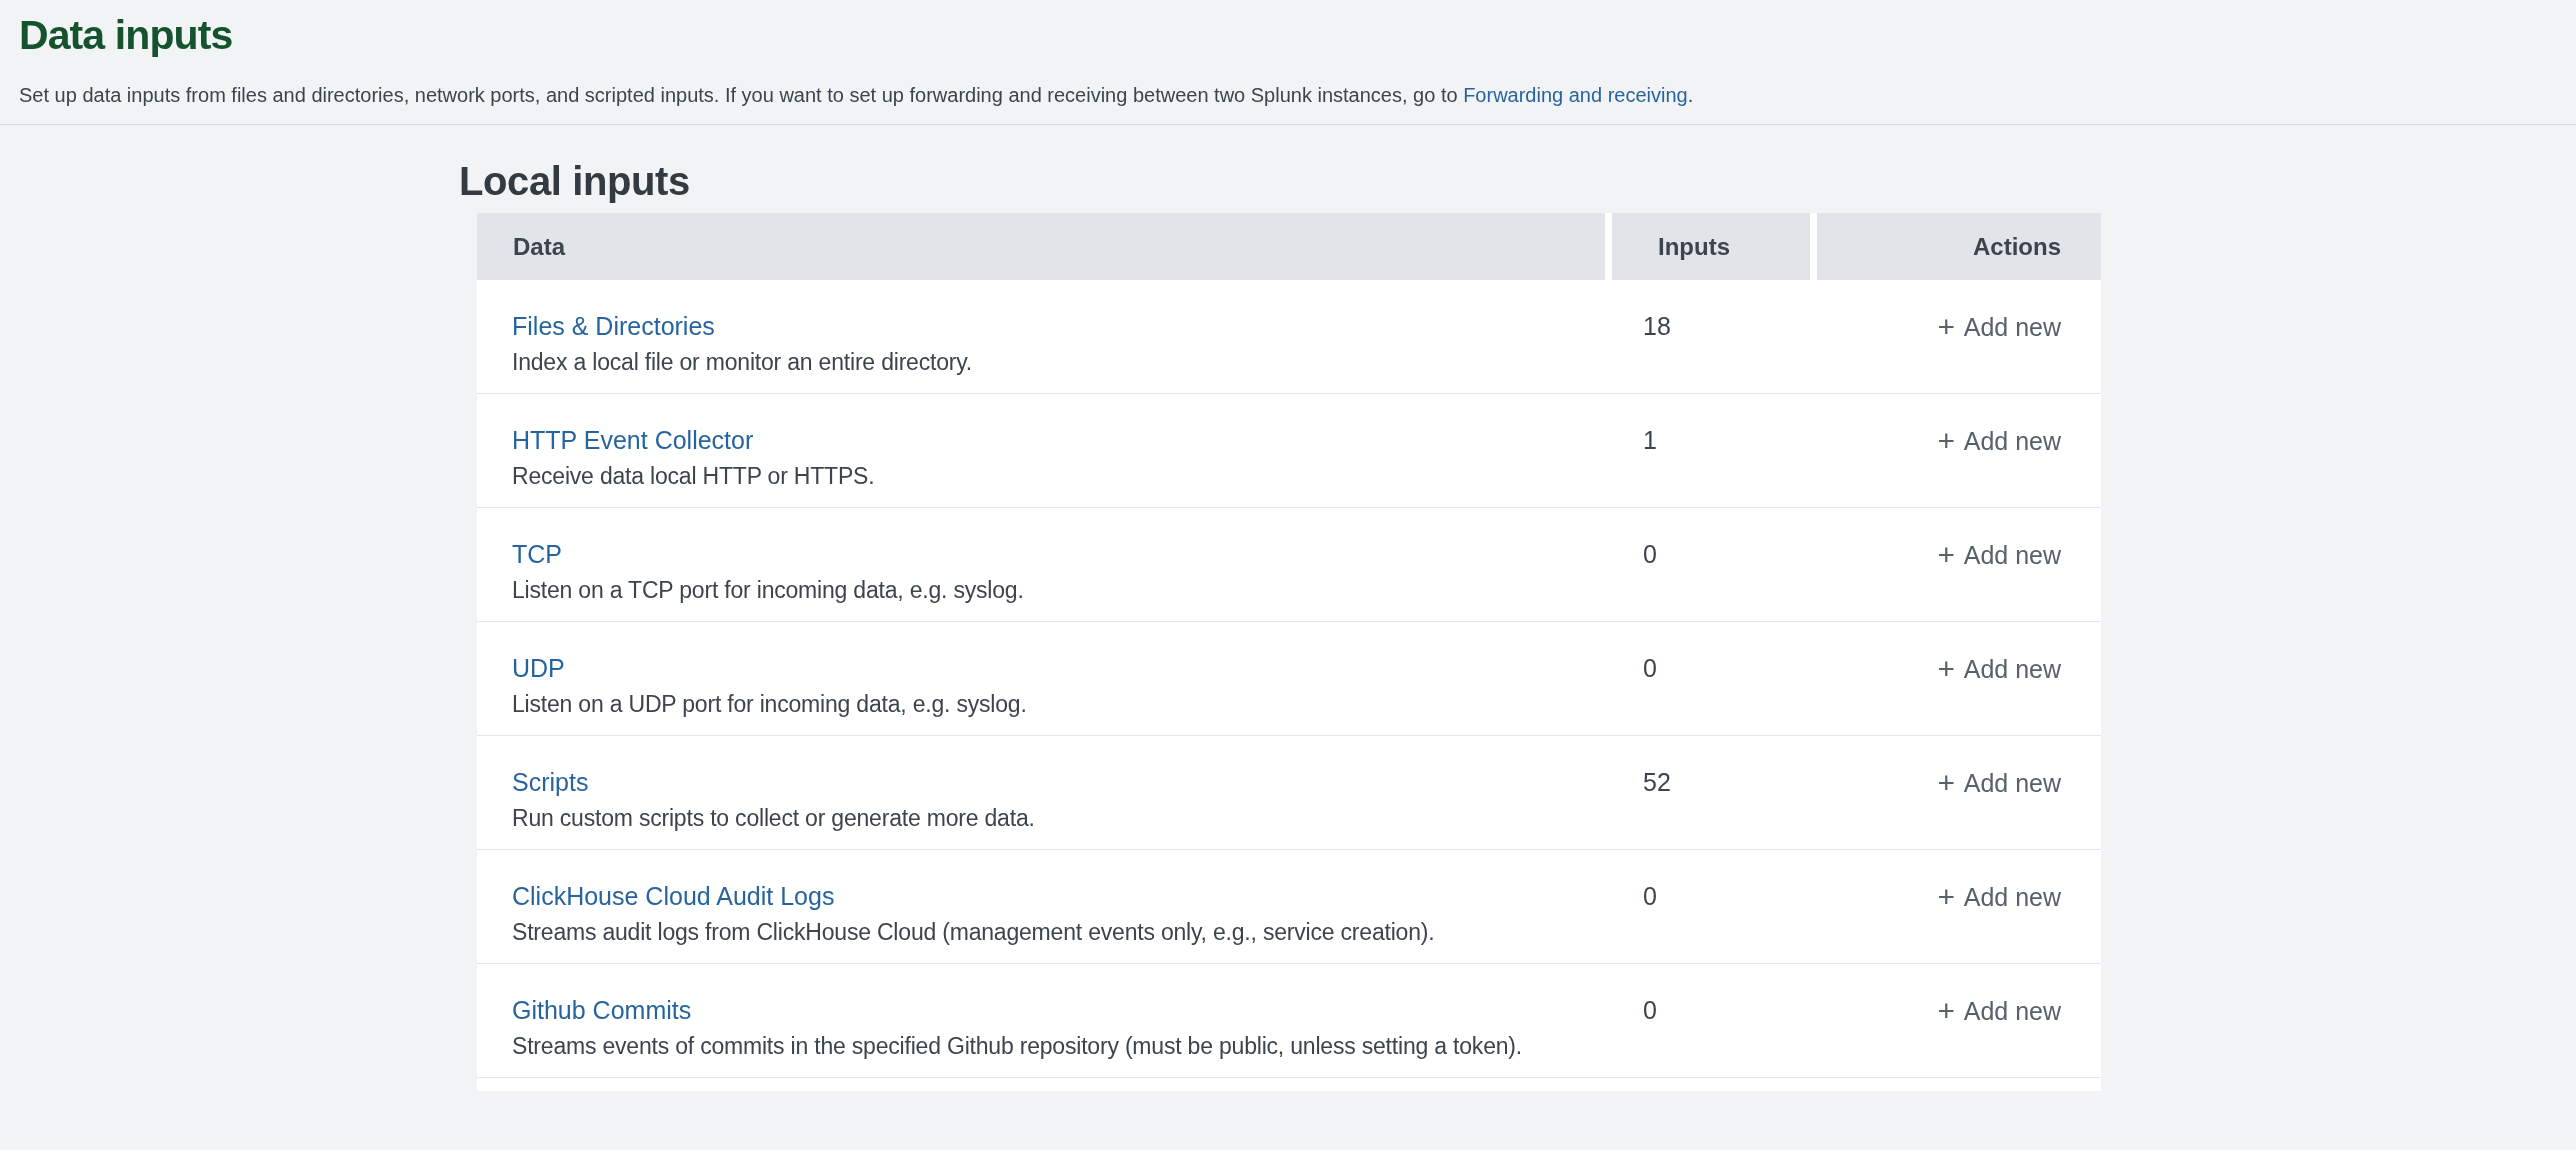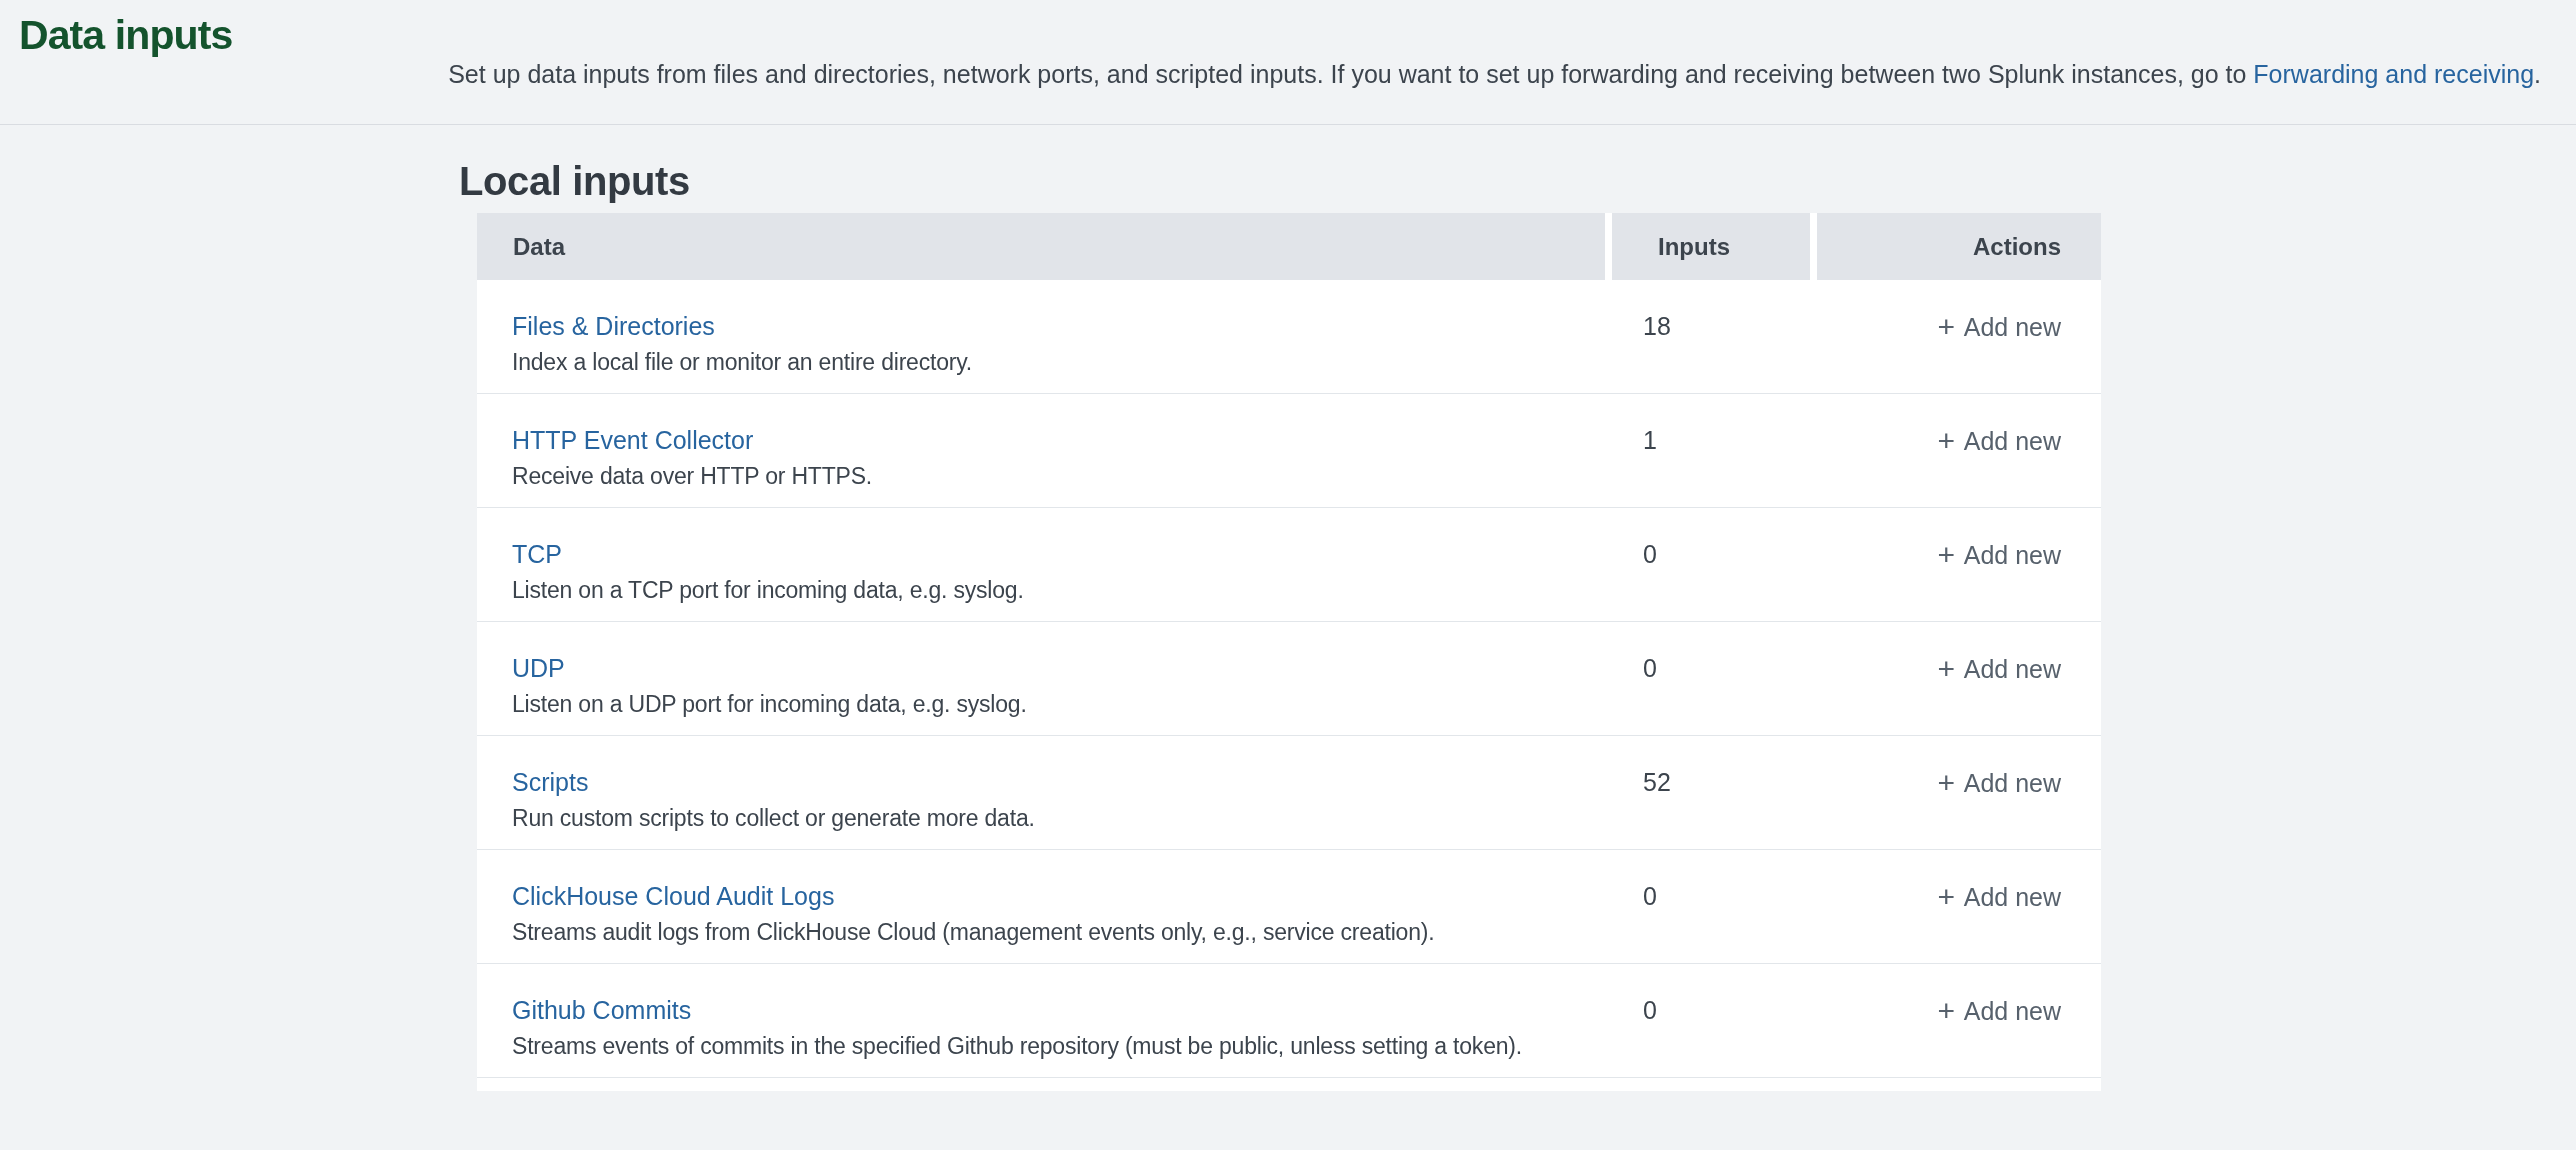--- a/index.html
+++ b/index.html
@@ -20,25 +20,24 @@
     background:#f1f3f5;
   }
   .page-title {
     font-size:41px;
     line-height:48px;
     font-weight:700;
     letter-spacing:-0.9px;
     color:#14532d;
   }
   .page-subtitle {
-    margin-top:1px;
-    font-size:25px;
+    margin-top:22px;
+    font-size:20px;
     line-height:29px;
     color:#3c444d;
-    text-align:right;
   }
   .text-link { color:#27649f; }
 
   
   .content { padding-left:459px; }
   .section-title {
     margin-top:36px;
     font-size:40px;
     line-height:40px;
     font-weight:700;
@@ -145,21 +144,21 @@
     <div class="td td-actions">
       <a href="#" class="add-new">
               <span class="plus">+</span>
               <span>Add new</span>
             </a>
     </div>
   </div>
         <div class="trow">
     <div class="td td-type">
       <a href="#" class="type-link">HTTP Event Collector</a>
-      <div class="type-desc">Receive data over HTTP or HTTPS.</div>
+      <div class="type-desc">Receive data local HTTP or HTTPS.</div>
     </div>
     <div class="td td-inputs">
       <span class="count">1</span>
     </div>
     <div class="td td-actions">
       <a href="#" class="add-new">
               <span class="plus">+</span>
               <span>Add new</span>
             </a>
     </div>

